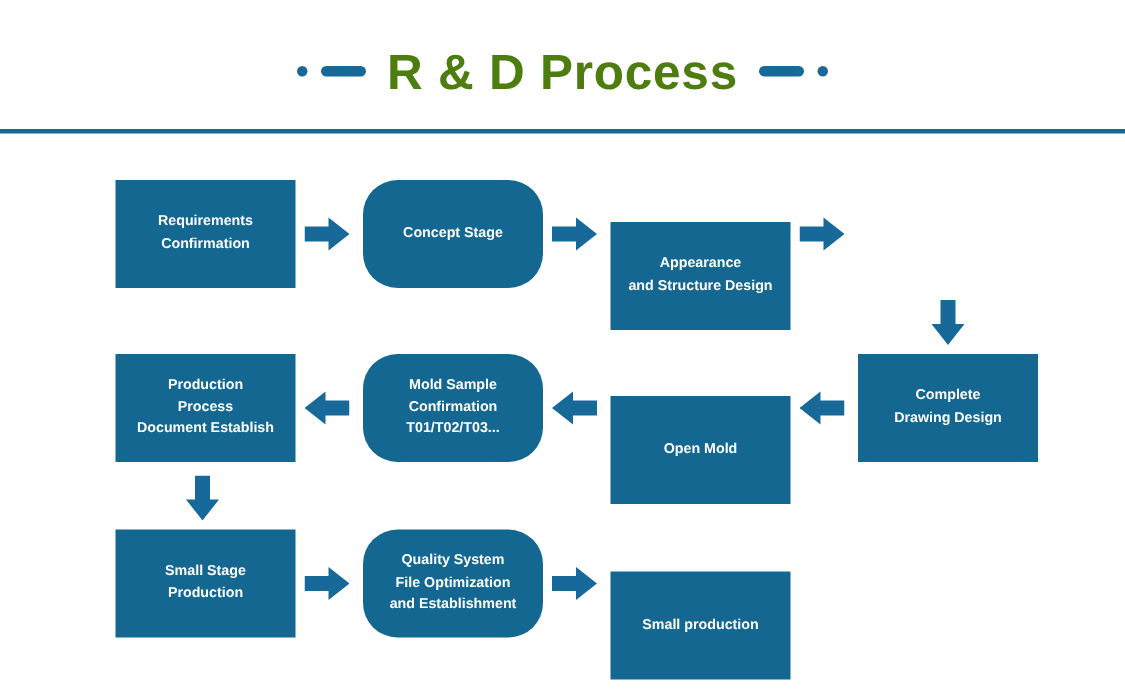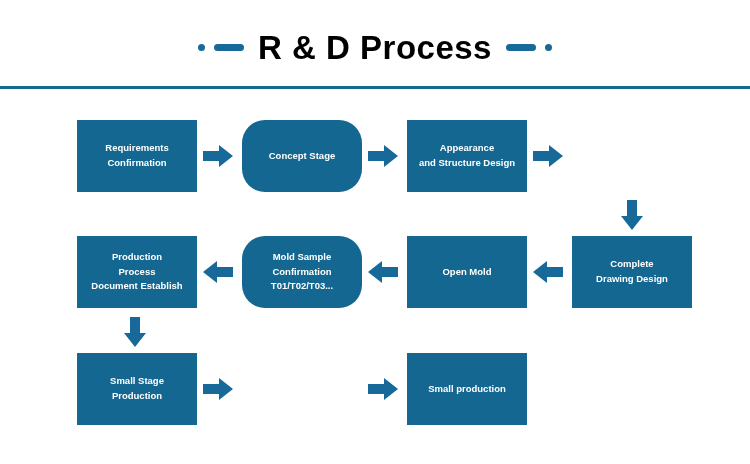--- a/index.html
+++ b/index.html
@@ -53,21 +53,21 @@
   }
   .deco-dash {
     width: 30px;
     height: 7px;
     border-radius: 4px;
     background: #17699a;
   }
   #page-title {
     font-size: 33px;
     font-weight: bold;
-    color: #000000;
+    color: #4d7c0f;
     letter-spacing: 0.5px;
     white-space: nowrap;
     line-height: 1;
   }
   #header-rule {
     position: absolute;
     left: 0;
     top: 86px;
     width: 750px;
     height: 3px;
@@ -100,21 +100,21 @@
     color: #ffffff;
     font-size: 9.5px;
     font-weight: bold;
     line-height: 1.55;
     white-space: pre-line;
   }
 
   
   .c1 { left: 77px; }
   .c2 { left: 242px; border-radius: 23px; }
-  .c3 { left: 407px; }
+  .c3 { left: 407px; margin-top: 28px; }
   .c4 { left: 572px; }
 
   
   .r1 { top: 31px; }
   .r2 { top: 147px; }
   .r3 { top: 264px; }
 
   
   .arrow {
     position: absolute;
@@ -230,20 +230,25 @@
     <span class="arrow arrow-v av-left">
       <svg viewBox="0 0 26 30" width="26" height="30" aria-hidden="true">
         <path d="M8,0 L18,0 L18,16 L24,16 L13,30 L2,16 L8,16 Z" fill="#17699a"></path>
       </svg>
     </span>
 
     <div class="node c1 r3">
       <span class="node-label">Small Stage
 Production</span>
     </div>
+    <div class="node c2 r3">
+      <span class="node-label">Quality System
+File Optimization
+and Establishment</span>
+    </div>
     <div class="node c3 r3">
       <span class="node-label">Small production</span>
     </div>
 
     <span class="arrow arrow-h ah-g1 ah-r3">
       <svg viewBox="0 0 30 26" width="30" height="26" aria-hidden="true">
         <path d="M0,8 L16,8 L16,2 L30,13 L16,24 L16,18 L0,18 Z" fill="#17699a"></path>
       </svg>
     </span>
     <span class="arrow arrow-h ah-g2 ah-r3">

